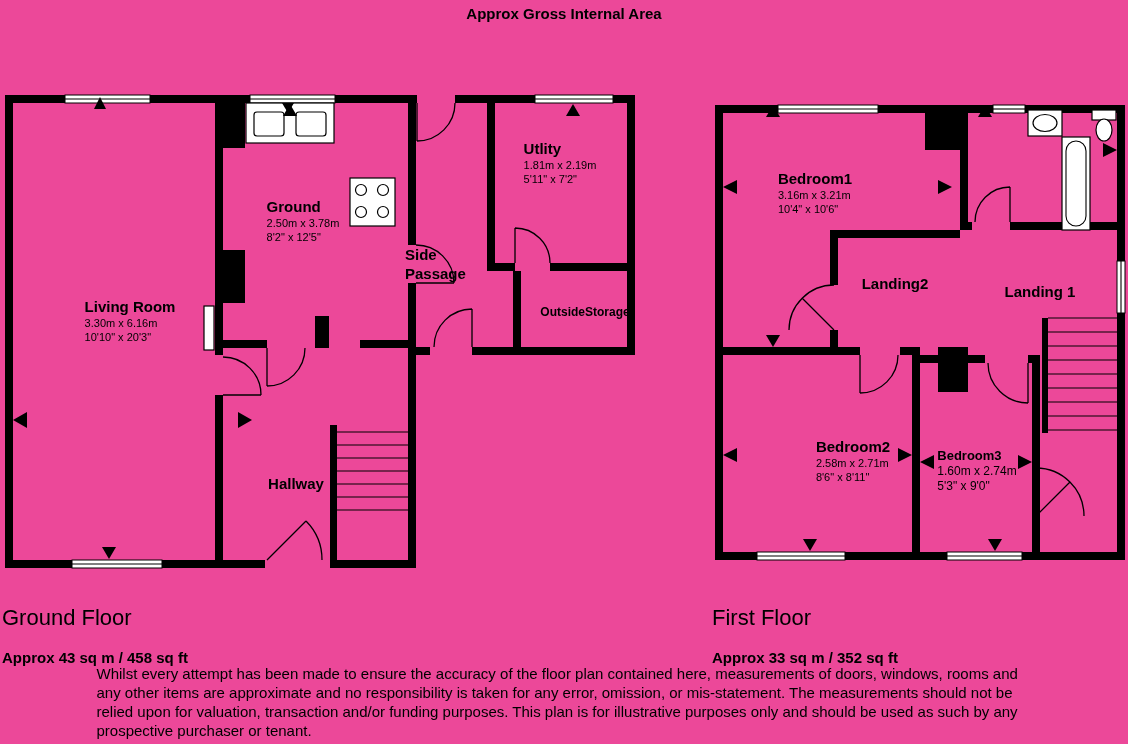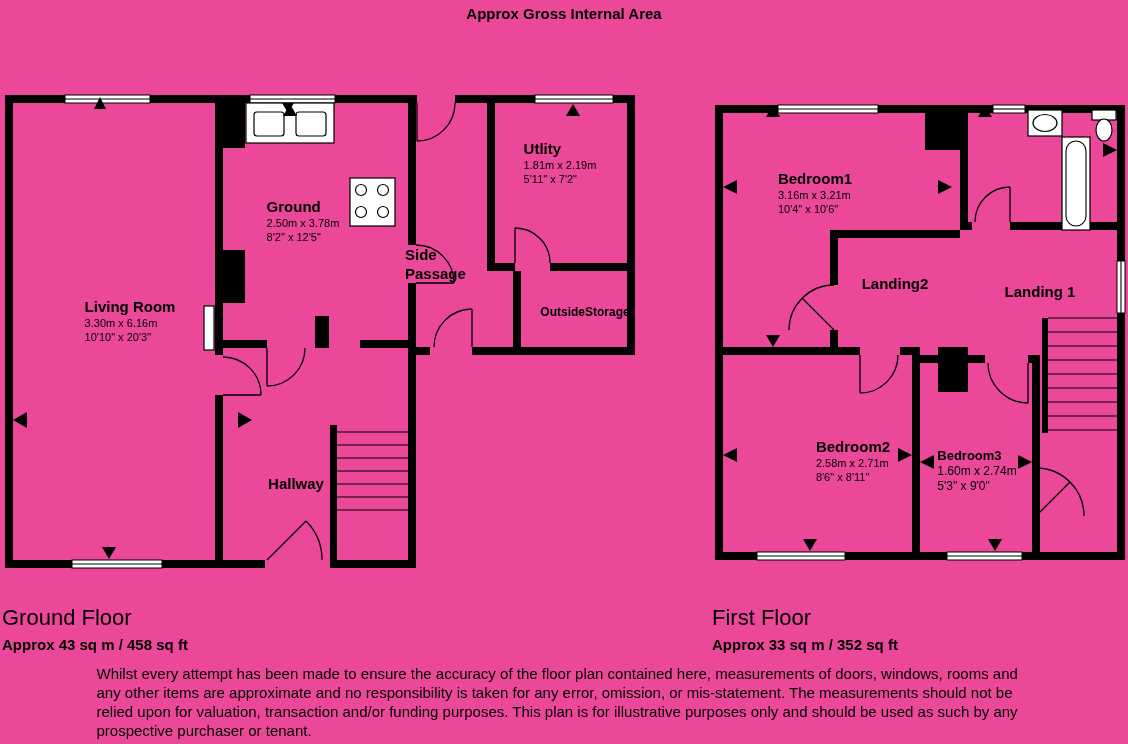--- a/index.html
+++ b/index.html
@@ -16,21 +16,21 @@
   .hdr div{font-weight:bold;font-size:15px;line-height:18px}
   .room-label{position:absolute;transform:translateX(-50%);text-align:left;line-height:1.26}
   .room-name{font-weight:bold;font-size:15px;white-space:nowrap}
   .room-dim{font-size:11px;white-space:nowrap}
   .small .room-name{font-size:13px}
   .small .room-dim{font-size:12px}
   .tiny .room-name{font-size:12px}
   .wrap70{width:70px}
   .floor-title{position:absolute}
   .floor-name{font-size:22px;line-height:24px}
-  .floor-area{font-size:15px;font-weight:bold;margin-top:6px}
+  .floor-area{font-size:15px;font-weight:bold;margin-top:19px}
   .disclaimer{position:absolute;top:664px;left:50%;transform:translateX(-50%);
               width:935px;text-align:left;font-size:15px;line-height:19px}
 </style>
 </head>
 <body>
 
 <div class="canvas">
 
   <svg width="1128" height="744" viewBox="0 0 1128 744" shape-rendering="geometricPrecision">
 

